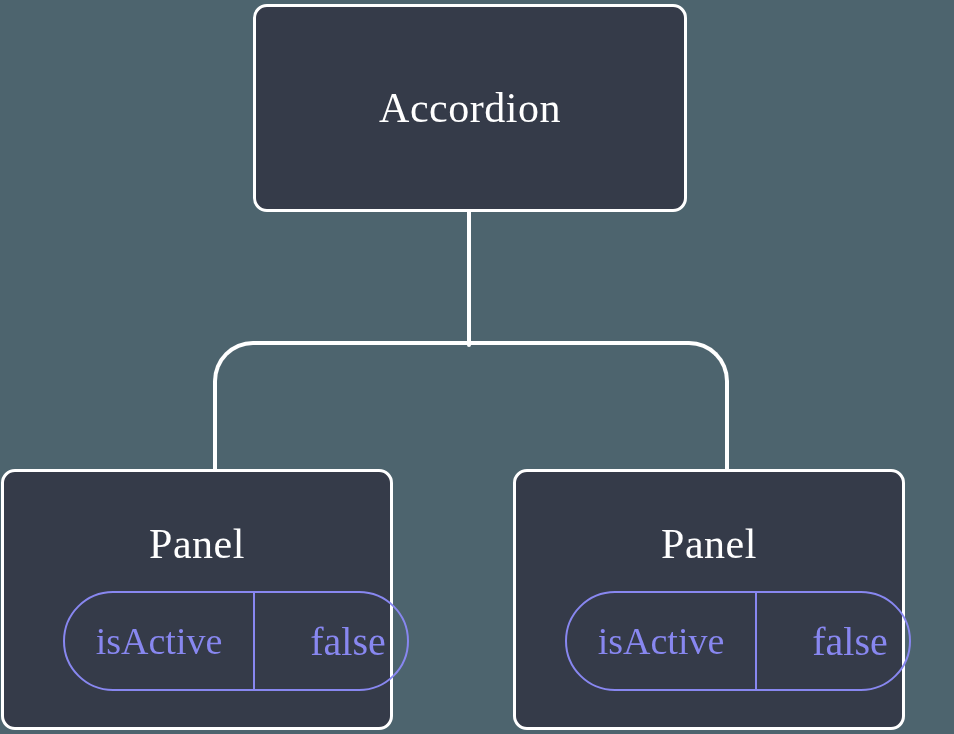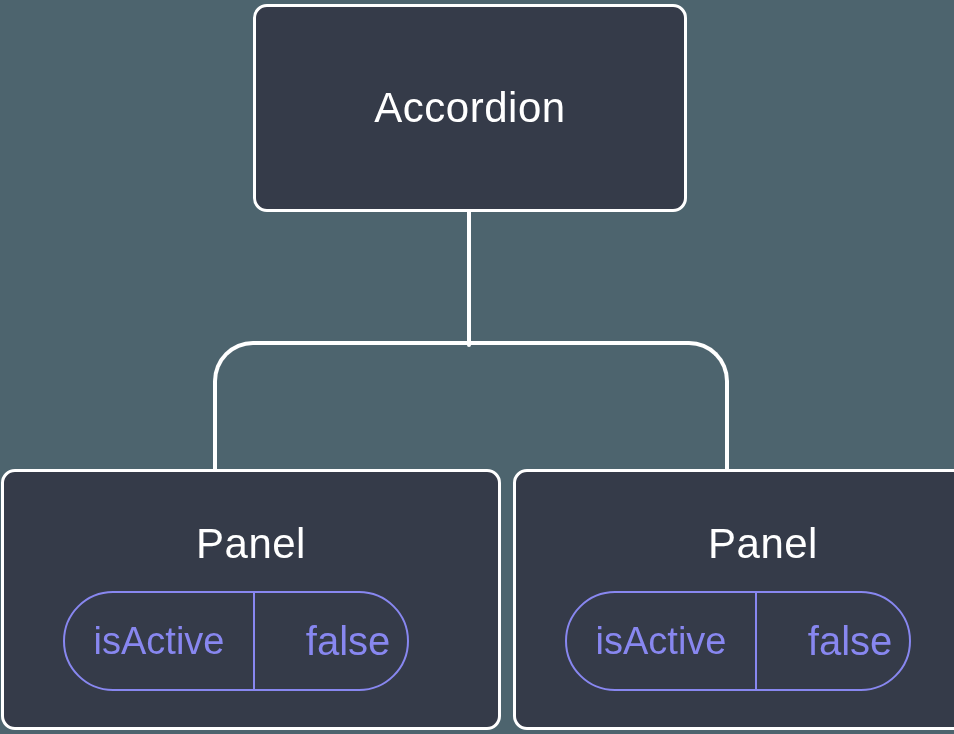--- a/index.html
+++ b/index.html
@@ -18,20 +18,21 @@
     width: 954px;
     height: 734px;
   }
   
   .node {
     position: absolute;
     background: #353b49;
     border: 3px solid #ffffff;
     box-sizing: border-box;
     border-radius: 14px;
+    font-family: Liberation Serif, serif;
   }
   .node-root {
     left: 253px;
     top: 4px;
     width: 434px;
     height: 208px;
     display: flex;
     align-items: center;
     justify-content: center;
   }
@@ -59,21 +60,21 @@
     width: 516px;
     height: 129px;
     box-sizing: border-box;
     border: 4px solid #ffffff;
     border-bottom: none;
     border-radius: 40px 40px 0 0;
   }
   
   .node-panel {
     top: 469px;
-    width: 500px;
+    width: 392px;
     height: 261px;
   }
   .panel-left  { left: 1px; }
   .panel-right { left: 513px; }
   .panel-title {
     position: absolute;
     top: 48px;
     left: 0;
     width: 100%;
     text-align: center;

